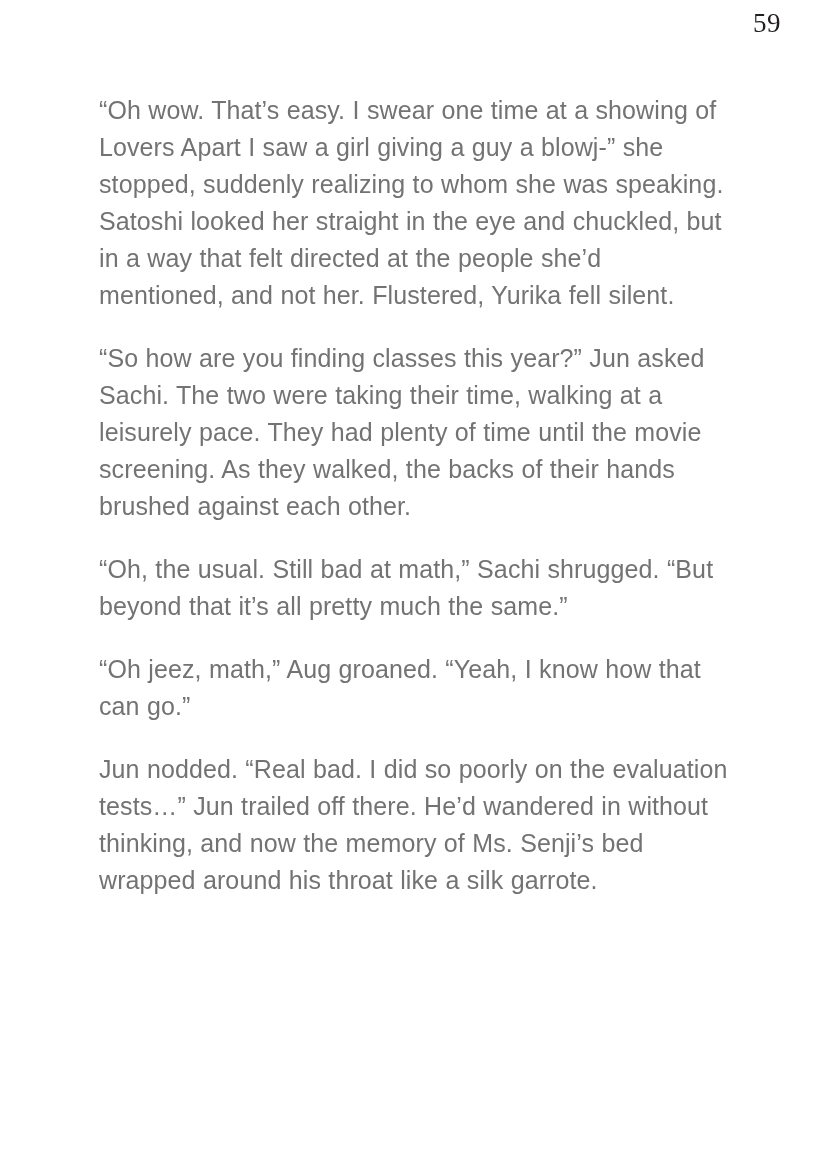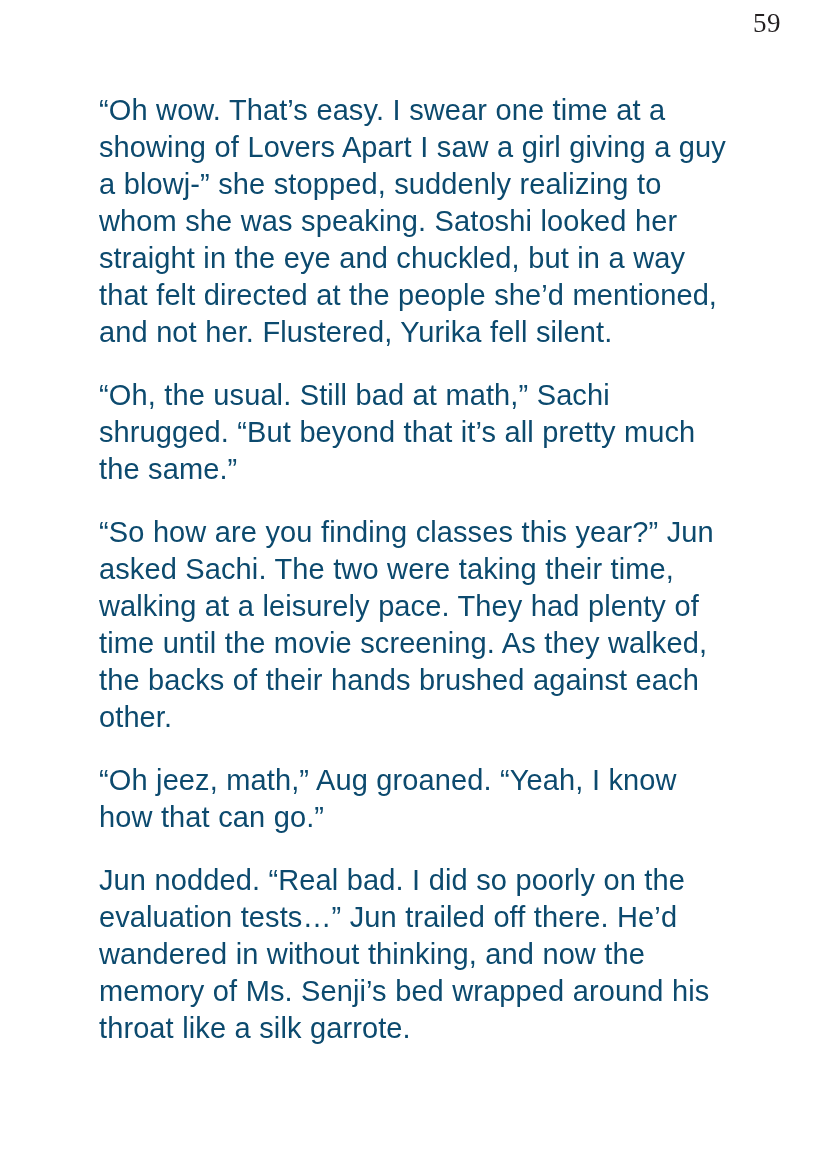--- a/index.html
+++ b/index.html
@@ -31,39 +31,39 @@
     color: #231f20;
     letter-spacing: 0.5px;
   }
   .body-text {
     position: absolute;
     top: 92px;
     left: 99px;
     width: 632px;
   }
   .para {
-    font-size: 29px;
+    font-size: 25px;
     line-height: 37px;
-    color: #0c4a6e;
+    color: #737373;
     margin: 0 0 26px 0;
     letter-spacing: 0.1px;
     word-spacing: 0.3px;
   }
   .para:last-child {
     margin-bottom: 0;
   }
 </style>
 </head>
 <body>
 
 <div class="page">
 
   <div class="page-number">59</div>
 
   <div class="body-text">
     <p class="para">“Oh wow. That’s easy. I swear one time at a showing of Lovers Apart I saw a girl giving a guy a blowj-” she stopped, suddenly realizing to whom she was speaking. Satoshi looked her straight in the eye and chuckled, but in a way that felt directed at the people she’d mentioned, and not her. Flustered, Yurika fell silent.</p>
+    <p class="para">“So how are you finding classes this year?” Jun asked Sachi. The two were taking their time, walking at a leisurely pace. They had plenty of time until the movie screening. As they walked, the backs of their hands brushed against each other.</p>
     <p class="para">“Oh, the usual. Still bad at math,” Sachi shrugged. “But beyond that it’s all pretty much the same.”</p>
-    <p class="para">“So how are you finding classes this year?” Jun asked Sachi. The two were taking their time, walking at a leisurely pace. They had plenty of time until the movie screening. As they walked, the backs of their hands brushed against each other.</p>
     <p class="para">“Oh jeez, math,” Aug groaned. “Yeah, I know how that can go.”</p>
     <p class="para">Jun nodded. “Real bad. I did so poorly on the evaluation tests…” Jun trailed off there. He’d wandered in without thinking, and now the memory of Ms. Senji’s bed wrapped around his throat like a silk garrote.</p>
   </div>
 
 </div>
 
 </body></html>

